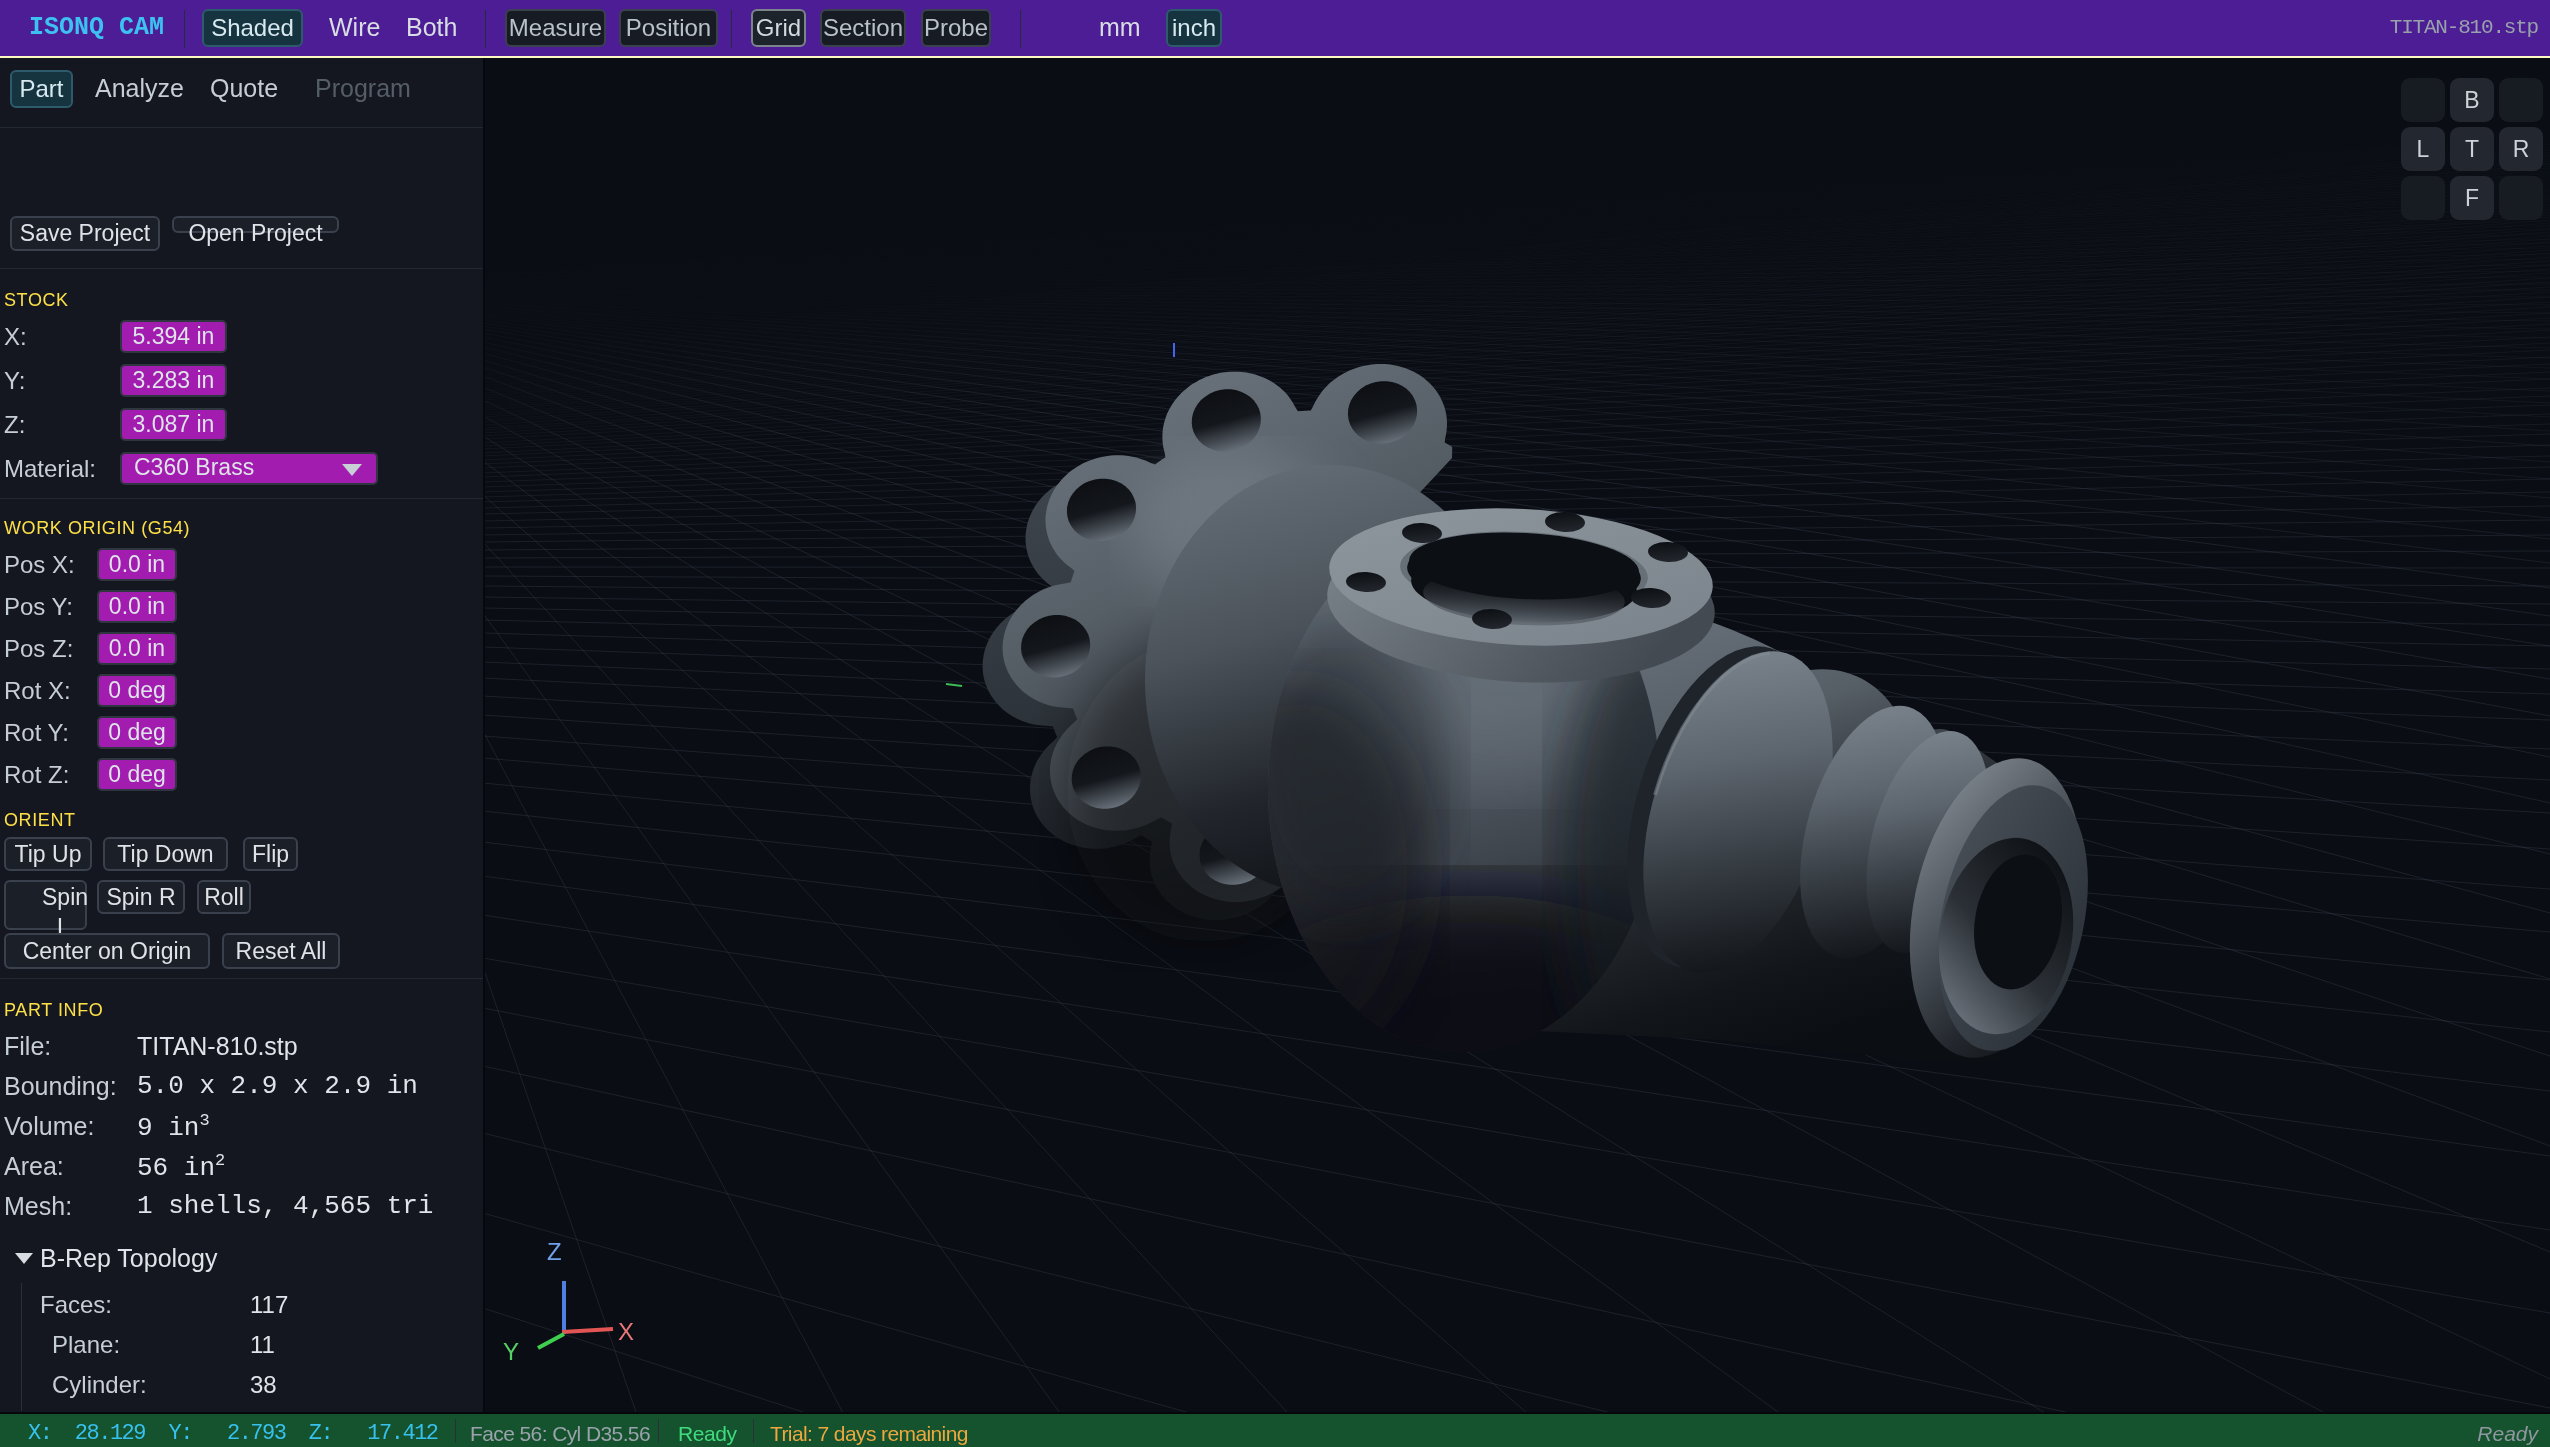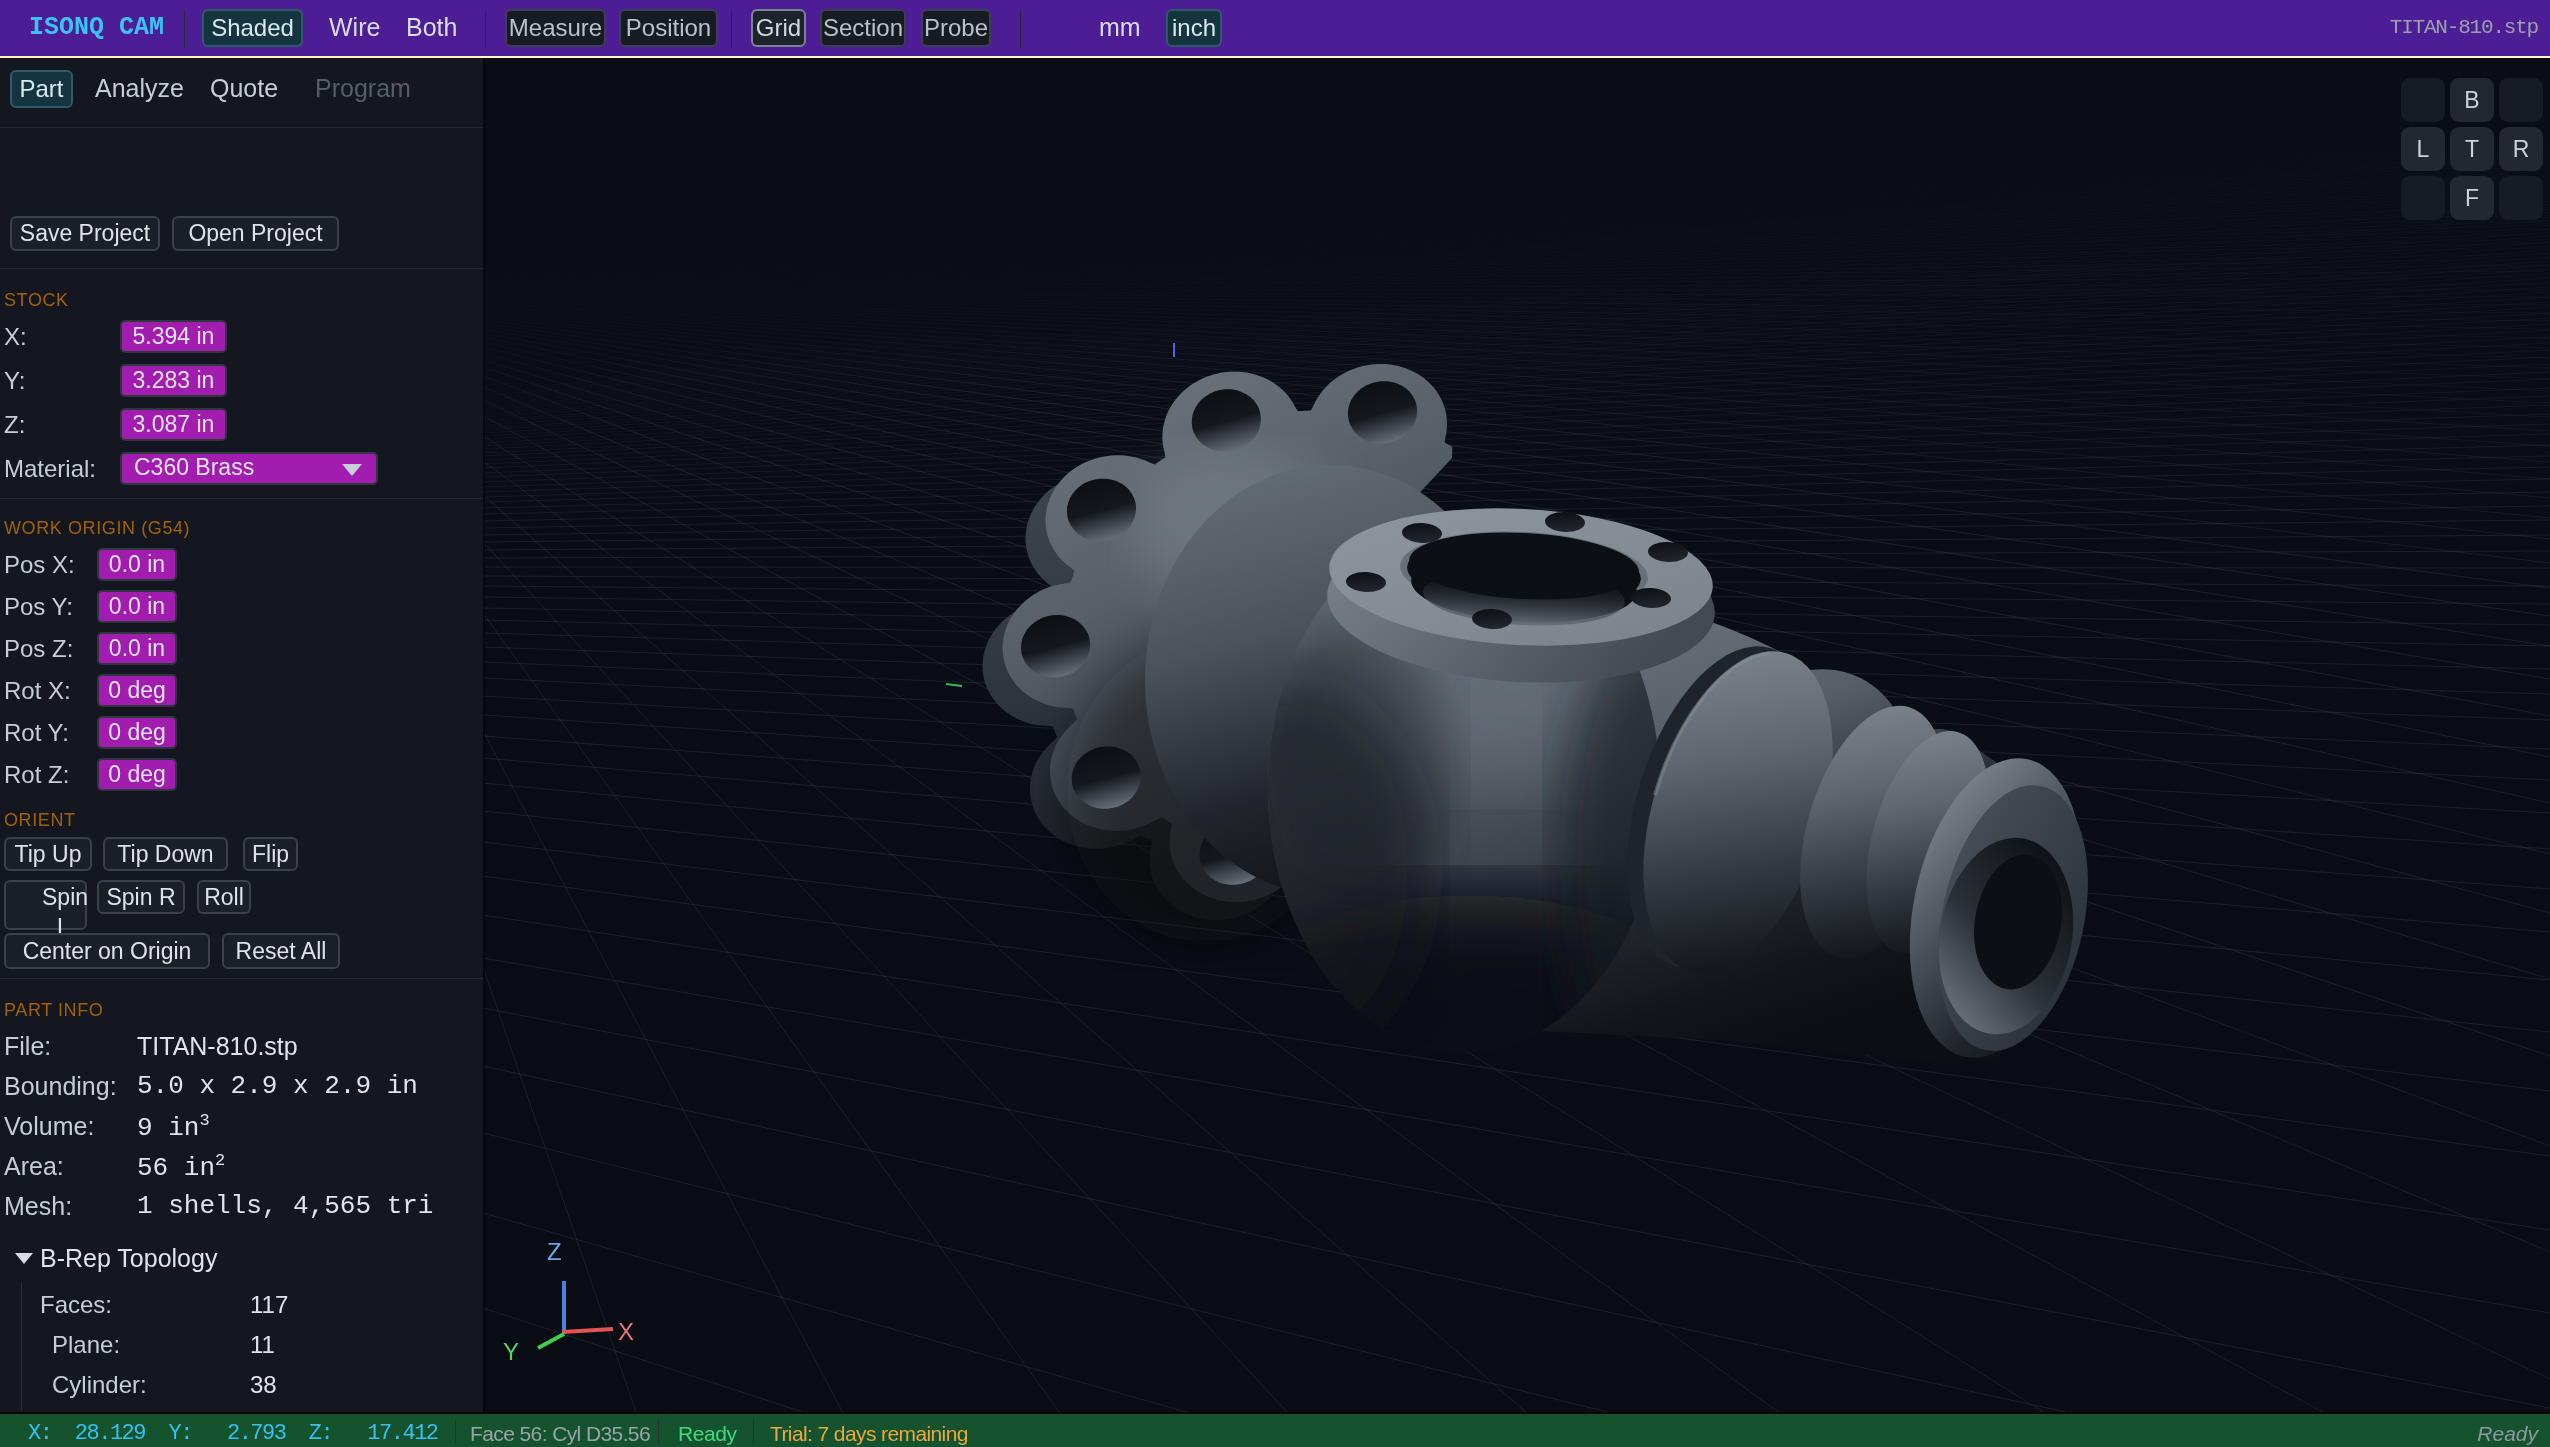--- a/index.html
+++ b/index.html
@@ -7,21 +7,21 @@
 #topbar { position:absolute; left:0; top:0; width:2550px; height:58px; background:#4c1d95;
   border-bottom:2px solid #fef9c3; }
 .vsep { position:absolute; top:10px; height:38px; width:1px; background:#262d37; }
 .tbtn { position:absolute; top:9px; height:38px; border-radius:6px; border:2px solid #3a414d;
   color:#b9c1c9; font-size:24px; line-height:34px; text-align:center; background:#171c24; }
 .tsel { background:#15343f; border-color:#2d5b6b; color:#d9e9f0; }
 .ttext { position:absolute; top:13px; color:#d8dde3; font-size:25px; }
 #sidebar { position:absolute; left:0; top:58px; width:483px; height:1354px; background:#14171f; }
 #vpedge { position:absolute; left:483px; top:58px; width:2px; height:1354px; background:#060810; }
 .hsep { position:absolute; left:0; width:483px; height:1px; background:#232933; }
-.sechead { position:absolute; left:4px; color:#a16207; font-size:18px; letter-spacing:0.6px; }
+.sechead { position:absolute; left:4px; color:#fde047; font-size:18px; letter-spacing:0.6px; }
 .lbl { position:absolute; left:4px; color:#c6cdd4; font-size:24px; }
 .ibox { position:absolute; background:#a21caf; border:2px solid #2f3640; border-radius:5px;
   color:#dfe4ea; font-size:23px; text-align:center; }
 .btn { position:absolute; background:#1b2028; border:2px solid #3a414d; border-radius:6px;
   color:#dfe3e8; font-size:23px; text-align:center; }
 #statusbar { position:absolute; left:0; top:1412px; width:2550px; height:35px;
   background:#14532d; border-top:2px solid #05070b; }
 .vc { position:absolute; width:44px; height:44px; border-radius:9px; background:#171b22; }
 .vcl { background:#23272f; color:#ccd2d8; font-size:23px; text-align:center; line-height:44px; }
 </style></head><body>
@@ -449,21 +449,21 @@
 
 <div id="sidebar">
 
   <div class="tbtn tsel" style="left:10px;top:12px;width:63px;">Part</div>
   <div class="ttext" style="left:95px;top:16px;color:#c6cdd4;">Analyze</div>
   <div class="ttext" style="left:210px;top:16px;color:#c6cdd4;">Quote</div>
   <div class="ttext" style="left:315px;top:16px;color:#555d66;">Program</div>
   <div class="hsep" style="top:69px"></div>
 
   <div class="btn" style="left:10px;top:158px;width:150px;height:35px;line-height:31px;">Save Project</div>
-  <div class="btn" style="left:172px;top:158px;width:167px;height:35px;line-height:31px;">Open Project</div>
+  <div class="btn" style="left:172px;top:158px;width:167px;height:17px;line-height:31px;">Open Project</div>
   <div class="hsep" style="top:210px"></div>
 
   <div class="sechead" style="top:232px;">STOCK</div>
   <div class="lbl" style="top:265px;">X:</div>
     <div class="ibox" style="left:120px;top:262px;width:107px;height:33px;line-height:29px;">5.394 in</div>
   <div class="lbl" style="top:309px;">Y:</div>
     <div class="ibox" style="left:120px;top:306px;width:107px;height:33px;line-height:29px;">3.283 in</div>
   <div class="lbl" style="top:353px;">Z:</div>
     <div class="ibox" style="left:120px;top:350px;width:107px;height:33px;line-height:29px;">3.087 in</div>
   <div class="lbl" style="top:397px;">Material:</div>

